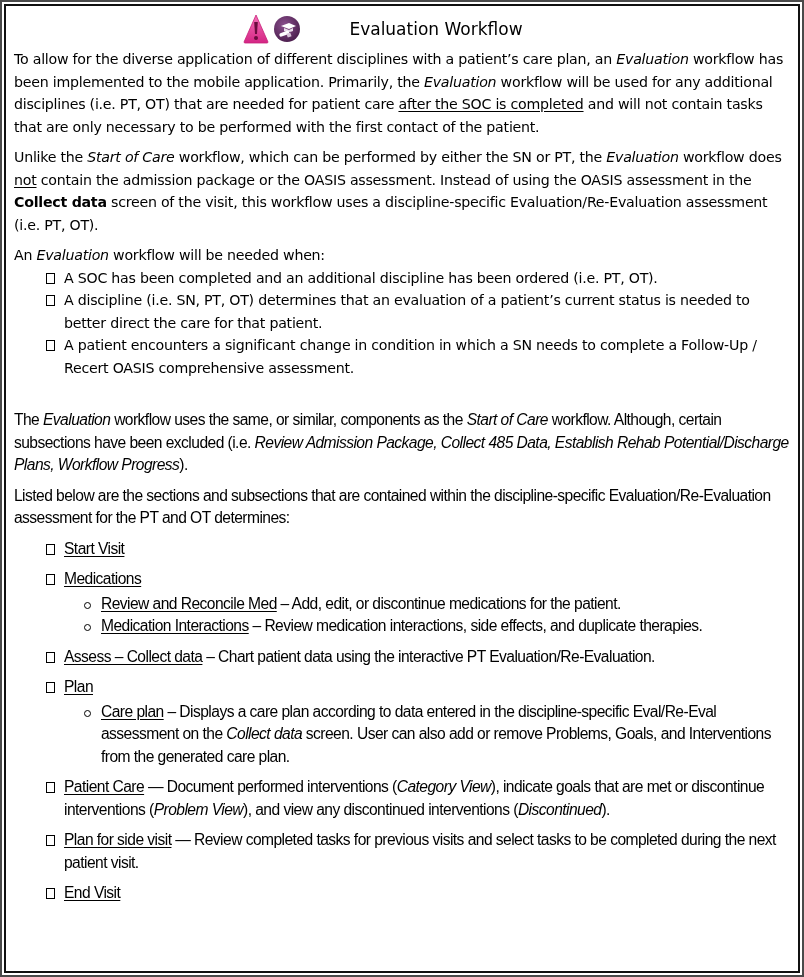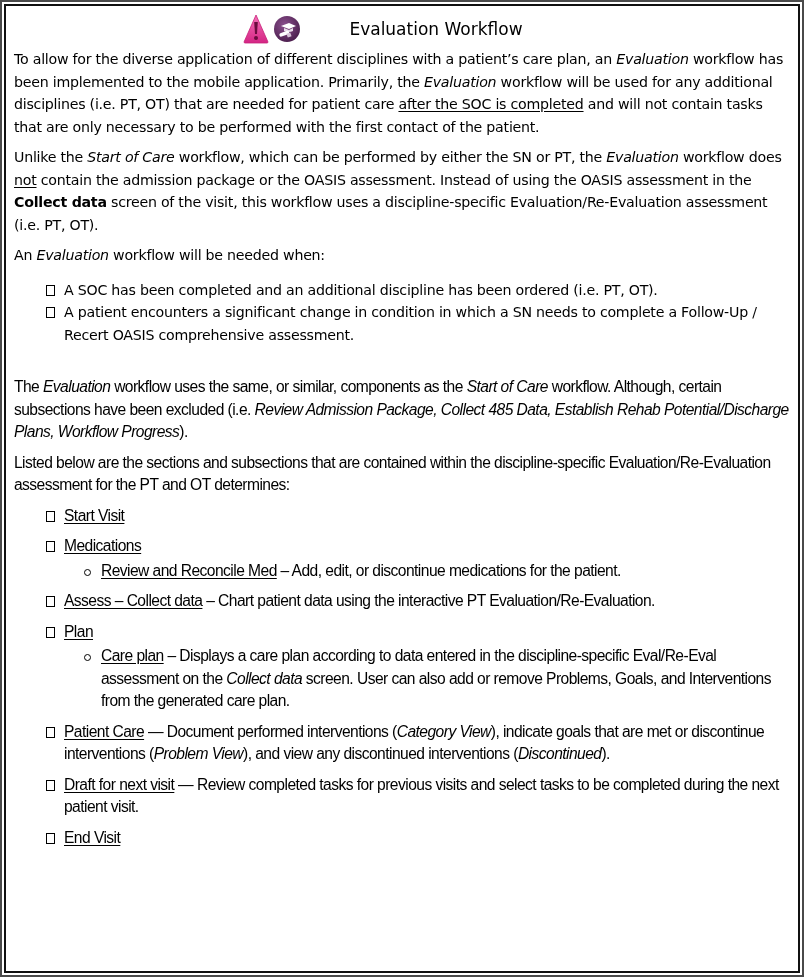--- a/index.html
+++ b/index.html
@@ -78,63 +78,64 @@
           <rect x="14" y="18" width="4" height="4" fill="#d7c4d8" transform="rotate(-20 16 20)"></rect>
         </svg>
       </div>
       <span class="title-text">Evaluation Workflow</span>
     </div>
 
     <p><span>To allow for the diverse application of different disciplines with a patient’s care plan, an </span><em>Evaluation</em><span> workflow has been implemented to the mobile application. Primarily, the </span><em>Evaluation</em><span> workflow will be used for any additional disciplines (i.e. PT, OT) that are needed for patient care </span><u>after the SOC is completed</u><span> and will not contain tasks that are only necessary to be performed with the first contact of the patient.</span></p>
 
     <p><span>Unlike the </span><em>Start of Care</em><span> workflow, which can be performed by either the SN or PT, the </span><em>Evaluation</em><span> workflow does </span><u>not</u><span> contain the admission package or the OASIS assessment. Instead of using the OASIS assessment in the </span><b>Collect data</b><span> screen of the visit, this workflow uses a discipline-specific Evaluation/Re-Evaluation assessment (i.e. PT, OT).</span></p>
 
-    <p style="margin-bottom:12px"><span>An </span><em>Evaluation</em><span> workflow will be needed when:</span></p>
+    <p style="margin-bottom:0"><span>An </span><em>Evaluation</em><span> workflow will be needed when:</span></p>
 
     <ul class="sq" style="margin-bottom:30px">
       <li><span class="box"></span><span>A SOC has been completed and an additional discipline has been ordered (i.e. PT, OT).</span></li>
-      <li><span class="box"></span></li>
+      <li><span class="box"></span><span>A discipline (i.e. SN, PT, OT) determines that an evaluation of a patient’s current status is needed to better direct the care for that patient.</span></li>
       <li><span class="box"></span><span>A patient encounters a significant change in condition in which a SN needs to complete a Follow-Up / Recert OASIS comprehensive assessment.</span></li>
     </ul>
 
     <div class="cond">
       <p><span>The </span><em>Evaluation</em><span> workflow uses the same, or similar, components as the </span><em>Start of Care</em><span> workflow. Although, certain subsections have been excluded (i.e. </span><em>Review Admission Package, Collect 485 Data, Establish Rehab Potential/Discharge Plans, Workflow Progress</em><span>).</span></p>
 
       <p>Listed below are the sections and subsections that are contained within the discipline-specific Evaluation/Re-Evaluation assessment for the PT and OT determines:</p>
 
       <ul class="sq sections">
         <li>
           <span class="box"></span>
           <u>Start Visit</u>
         </li>
         <li>
           <span class="box"></span>
           <u>Medications</u>
           <ul class="sub">
             <li><span class="circ"></span><u>Review and Reconcile Med</u><span> – Add, edit, or discontinue medications for the patient.</span></li>
+            <li><span class="circ"></span><u>Medication Interactions</u><span> – Review medication interactions, side effects, and duplicate therapies.</span></li>
           </ul>
         </li>
         <li>
           <span class="box"></span>
           <u>Assess – Collect data</u><span> – Chart patient data using the interactive PT Evaluation/Re-Evaluation.</span>
         </li>
         <li>
           <span class="box"></span>
           <u>Plan</u>
           <ul class="sub">
             <li><span class="circ"></span><u>Care plan</u><span> – Displays a care plan according to data entered in the discipline-specific Eval/Re-Eval assessment on the </span><em>Collect data</em><span> screen. User can also add or remove Problems, Goals, and Interventions from the generated care plan.</span></li>
           </ul>
         </li>
         <li>
           <span class="box"></span>
           <u>Patient Care</u><span> — Document performed interventions (</span><em>Category View</em><span>), indicate goals that are met or discontinue interventions (</span><em>Problem View</em><span>), and view any discontinued interventions (</span><em>Discontinued</em><span>).</span>
         </li>
         <li>
           <span class="box"></span>
-          <u>Draft for next visit</u><span> — Review completed tasks for previous visits and select tasks to be completed during the next patient visit.</span>
+          <u>Plan for side visit</u><span> — Review completed tasks for previous visits and select tasks to be completed during the next patient visit.</span>
         </li>
         <li>
           <span class="box"></span>
           <u>End Visit</u>
         </li>
       </ul>
     </div>
 
   </div>
 </div>

